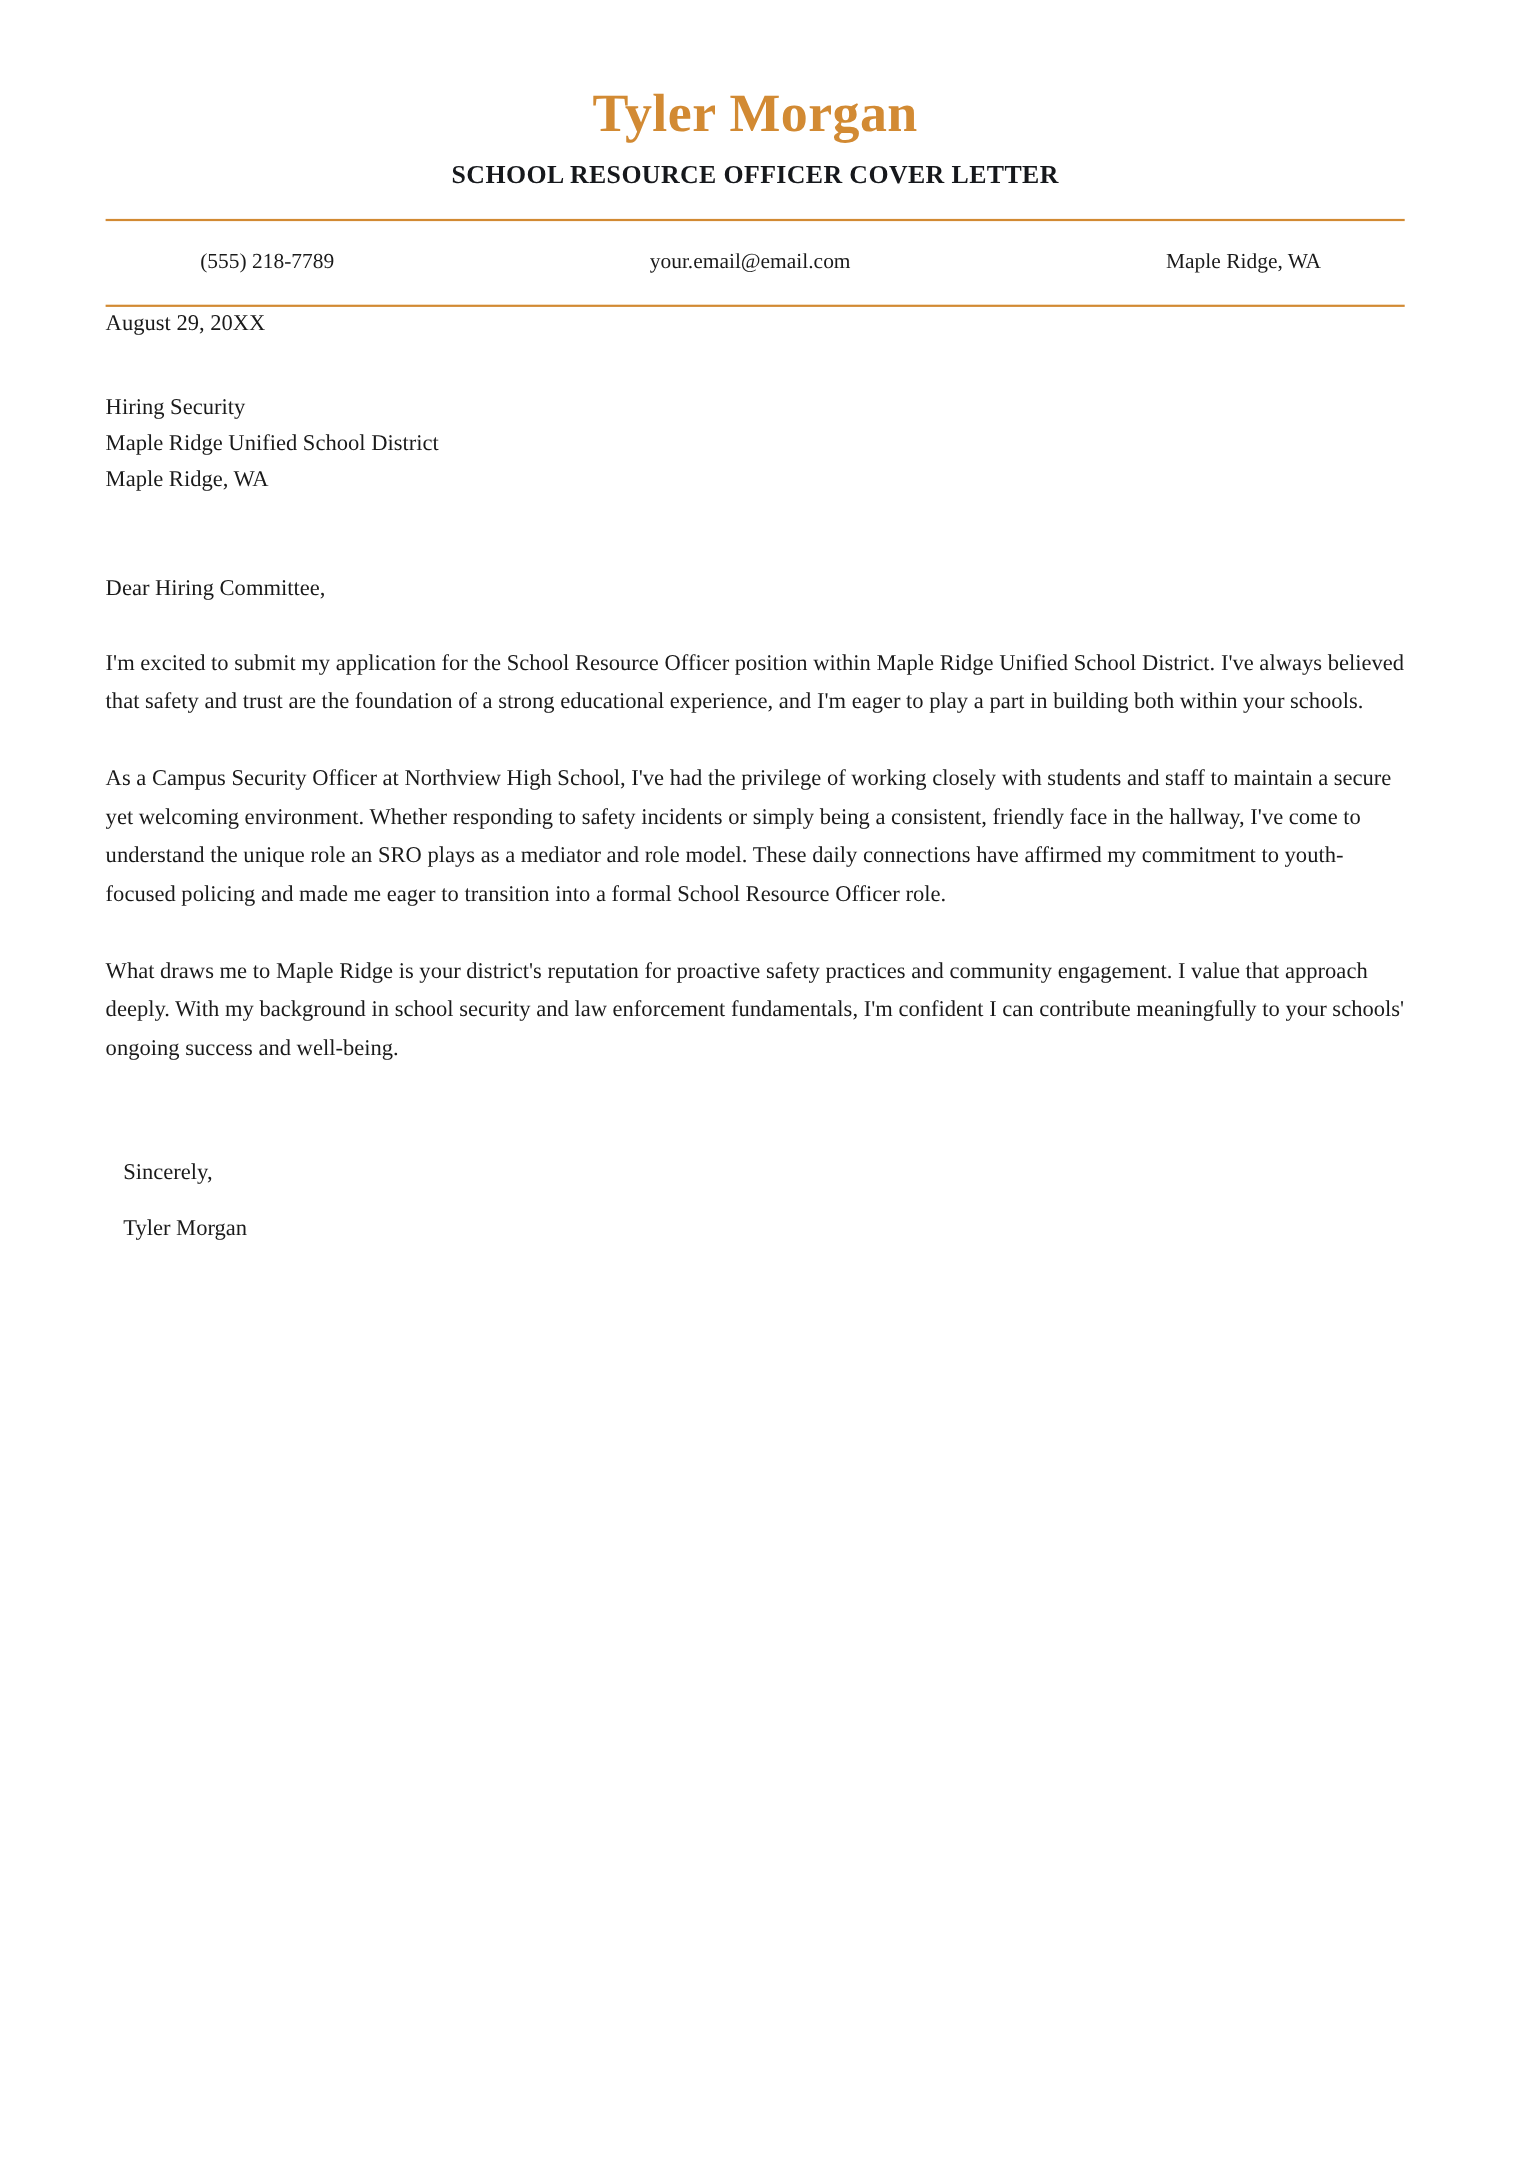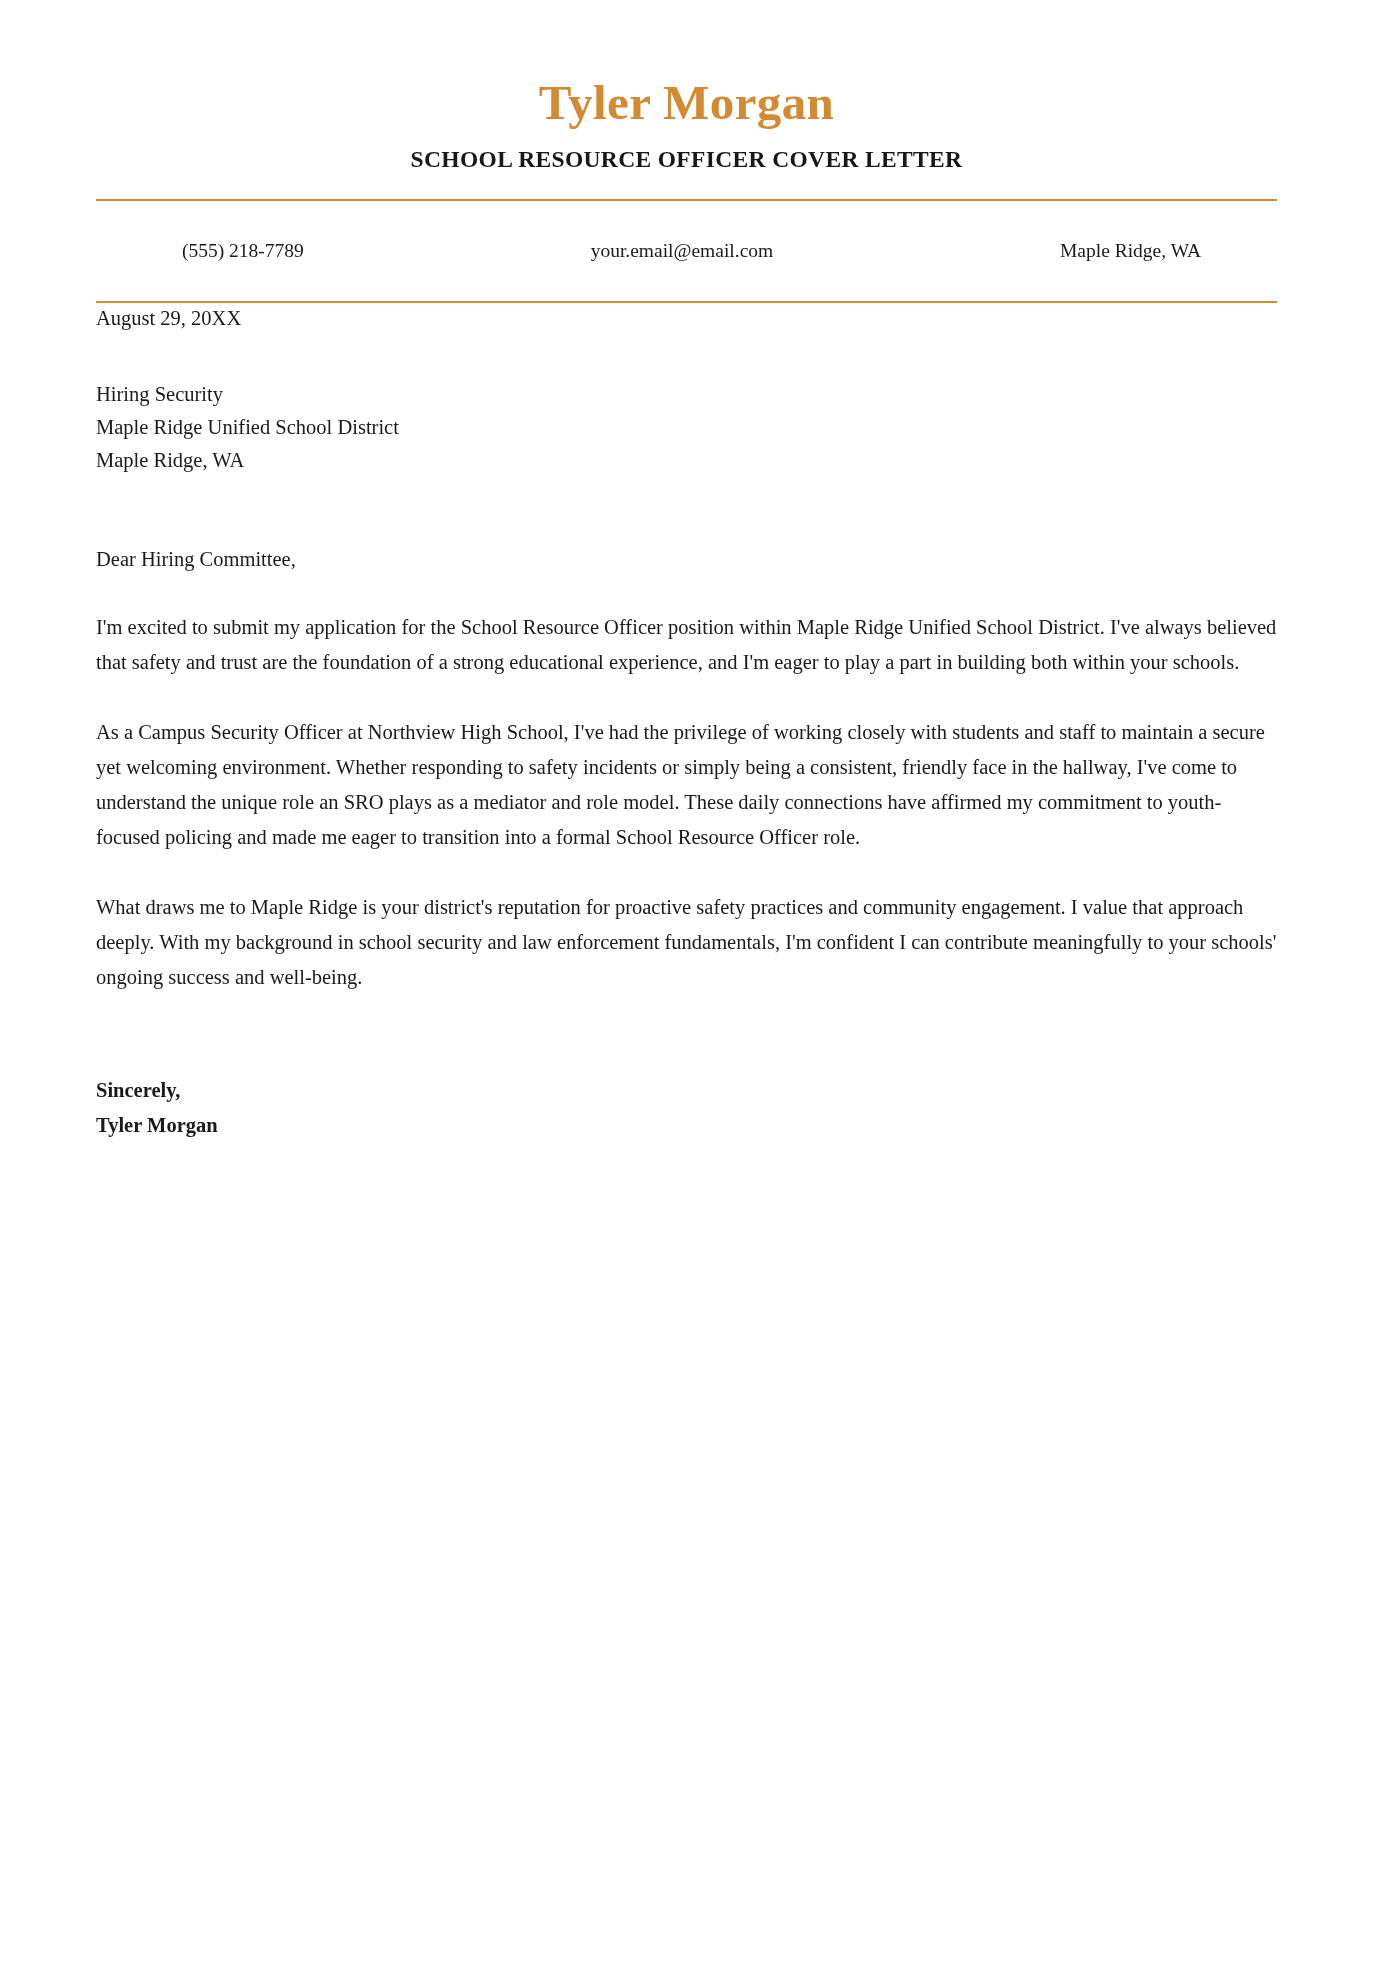--- a/index.html
+++ b/index.html
@@ -59,21 +59,21 @@
     margin: 0;
   }
   .rule-top { margin-top: 26px; }
   .rule-bottom { margin-top: 0; }
 
   
   .contact-row {
     display: flex;
     align-items: center;
     justify-content: space-between;
-    padding: 12px 10px;
+    padding: 0 10px;
     height: 76px;
     gap: 21px;
   }
   .contact-item {
     font-size: 19.5px;
     color: #1a1a1a;
     line-height: 1.3;
     white-space: nowrap;
   }
   .contact-phone { flex: 0 0 auto; margin-left: 76px; }
@@ -116,22 +116,21 @@
     text-align: left;
     max-width: 1182px;
   }
 
   .closing-block {
     margin-top: 78px;
   }
   .closing-line {
     font-size: 20.5px;
     line-height: 1.68;
-    margin: 0;
-    font-weight: bold;
+    margin: 16px;
   }
 </style>
 </head>
 <body>
 
 <div class="page">
 
   <div class="header">
     <h1 class="applicant-name">Tyler Morgan</h1>
     <div class="document-subtitle">SCHOOL RESOURCE OFFICER COVER LETTER</div>

